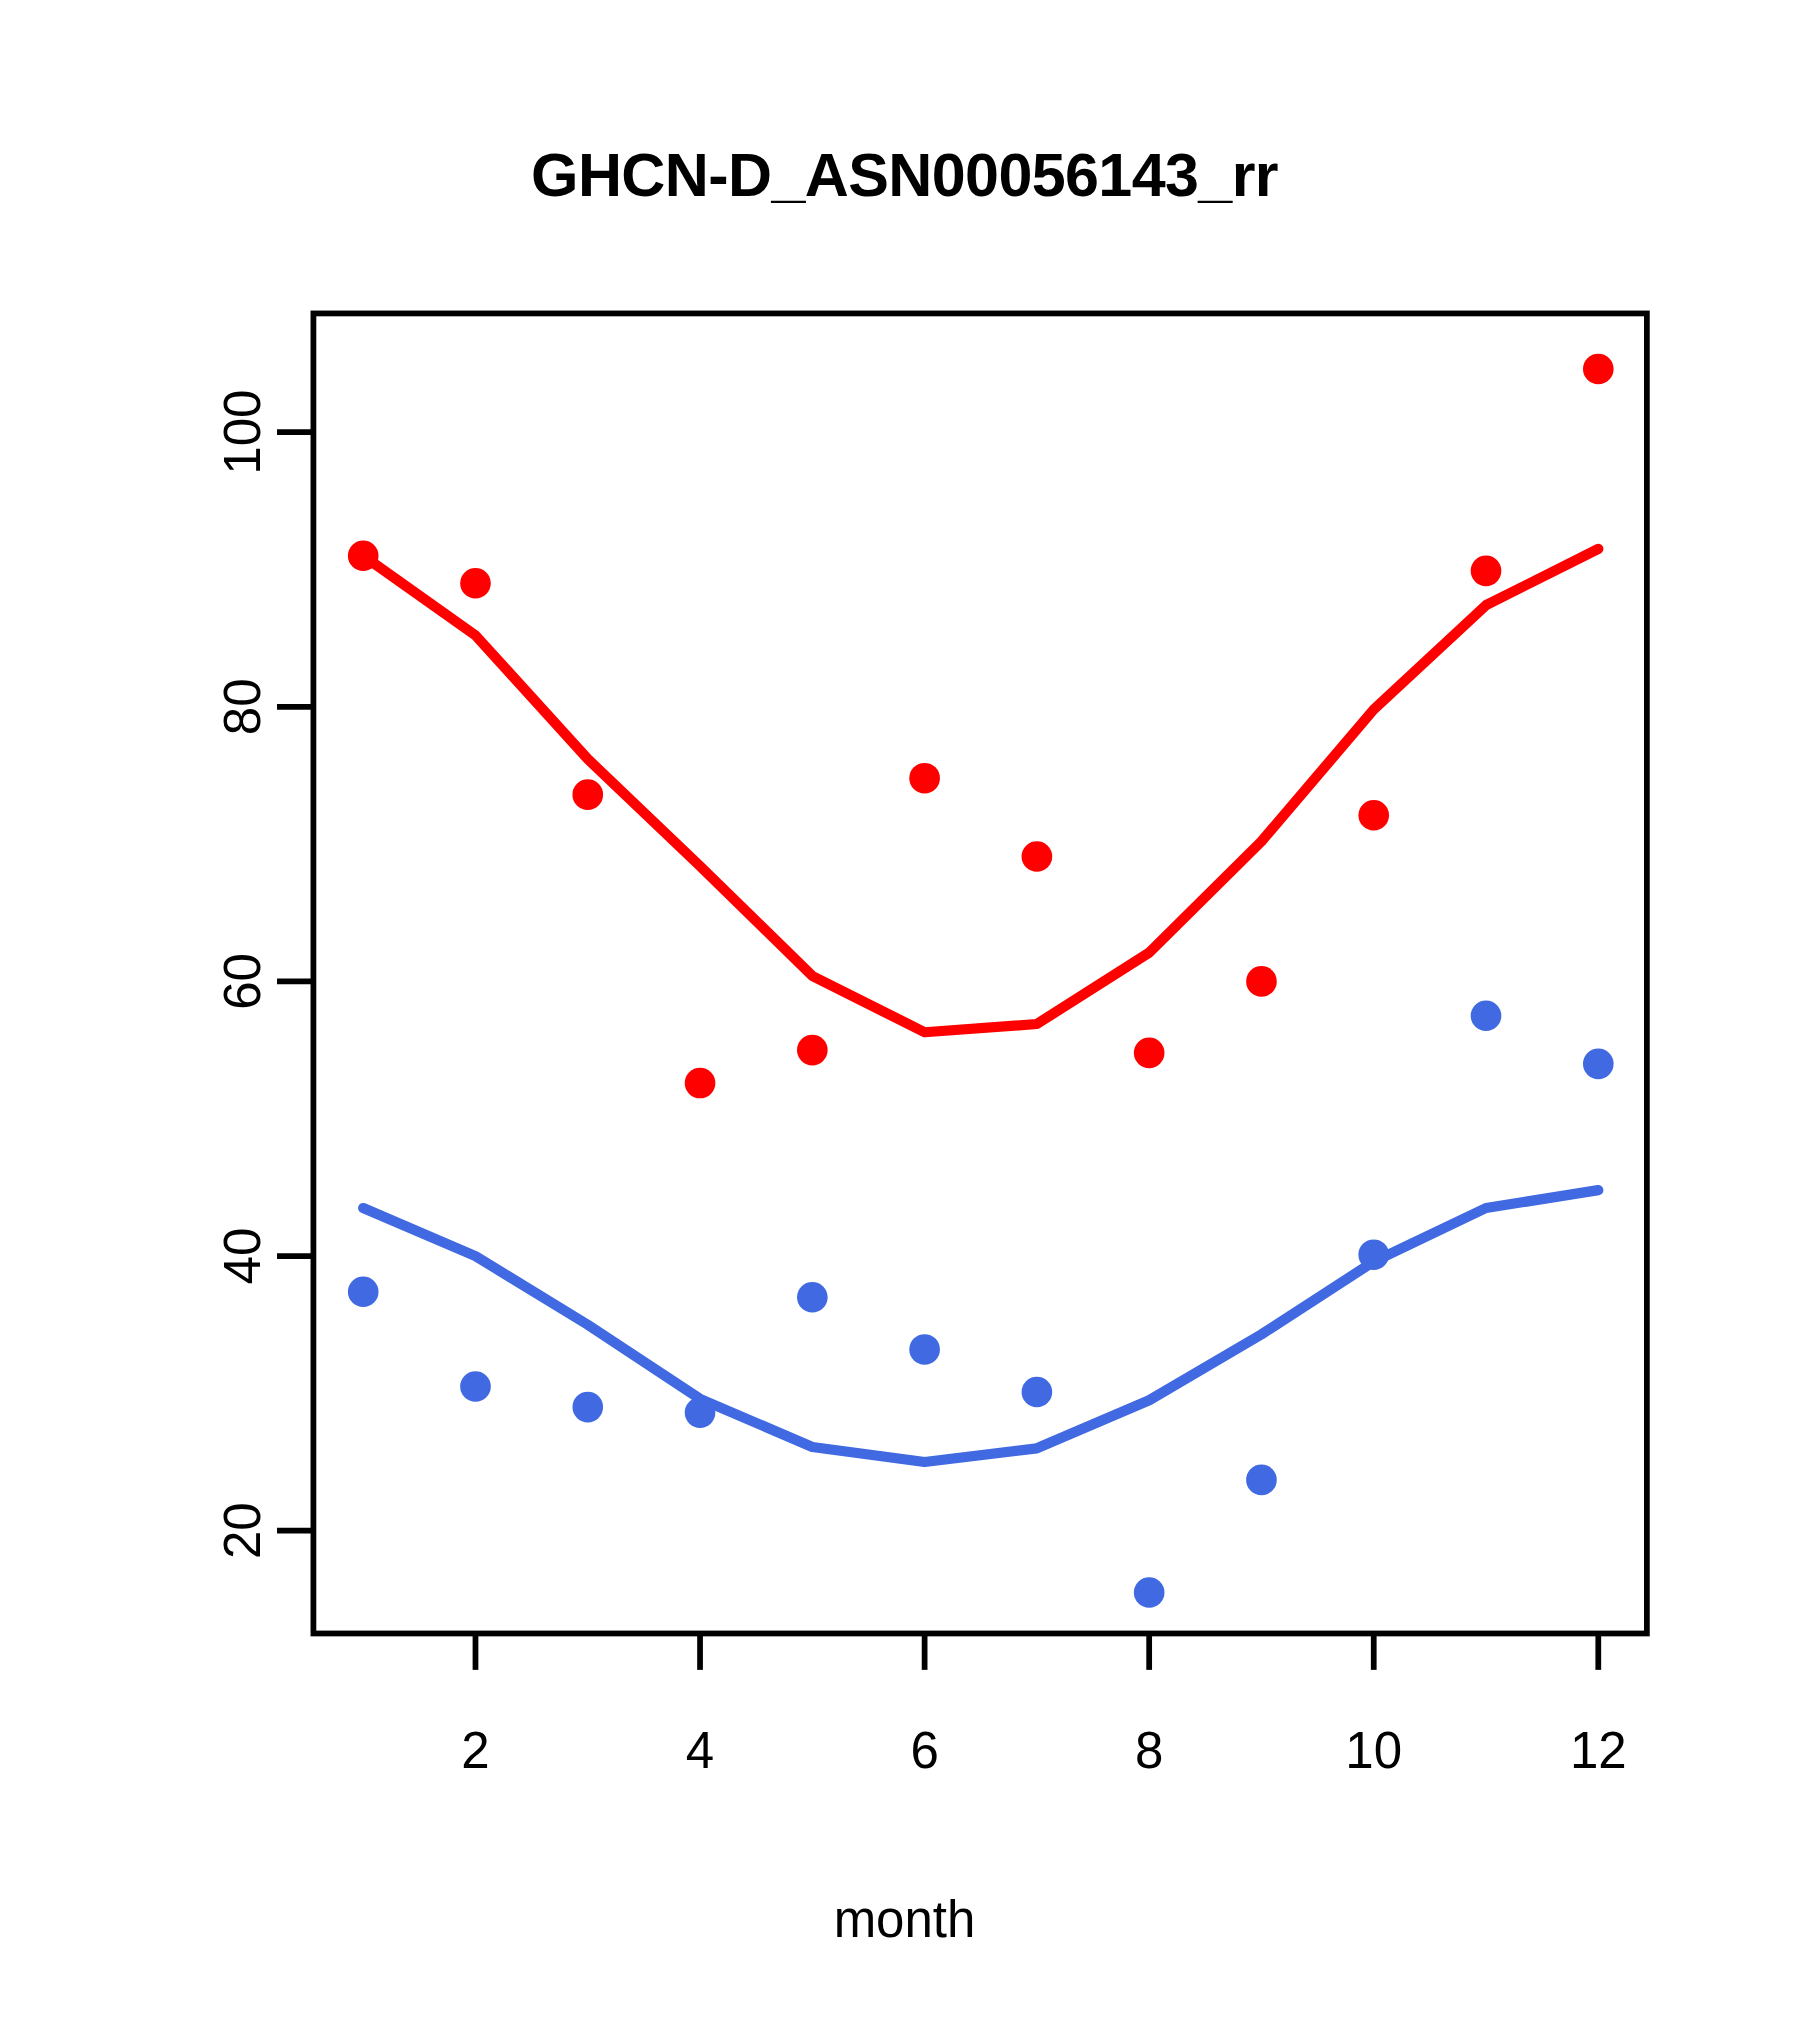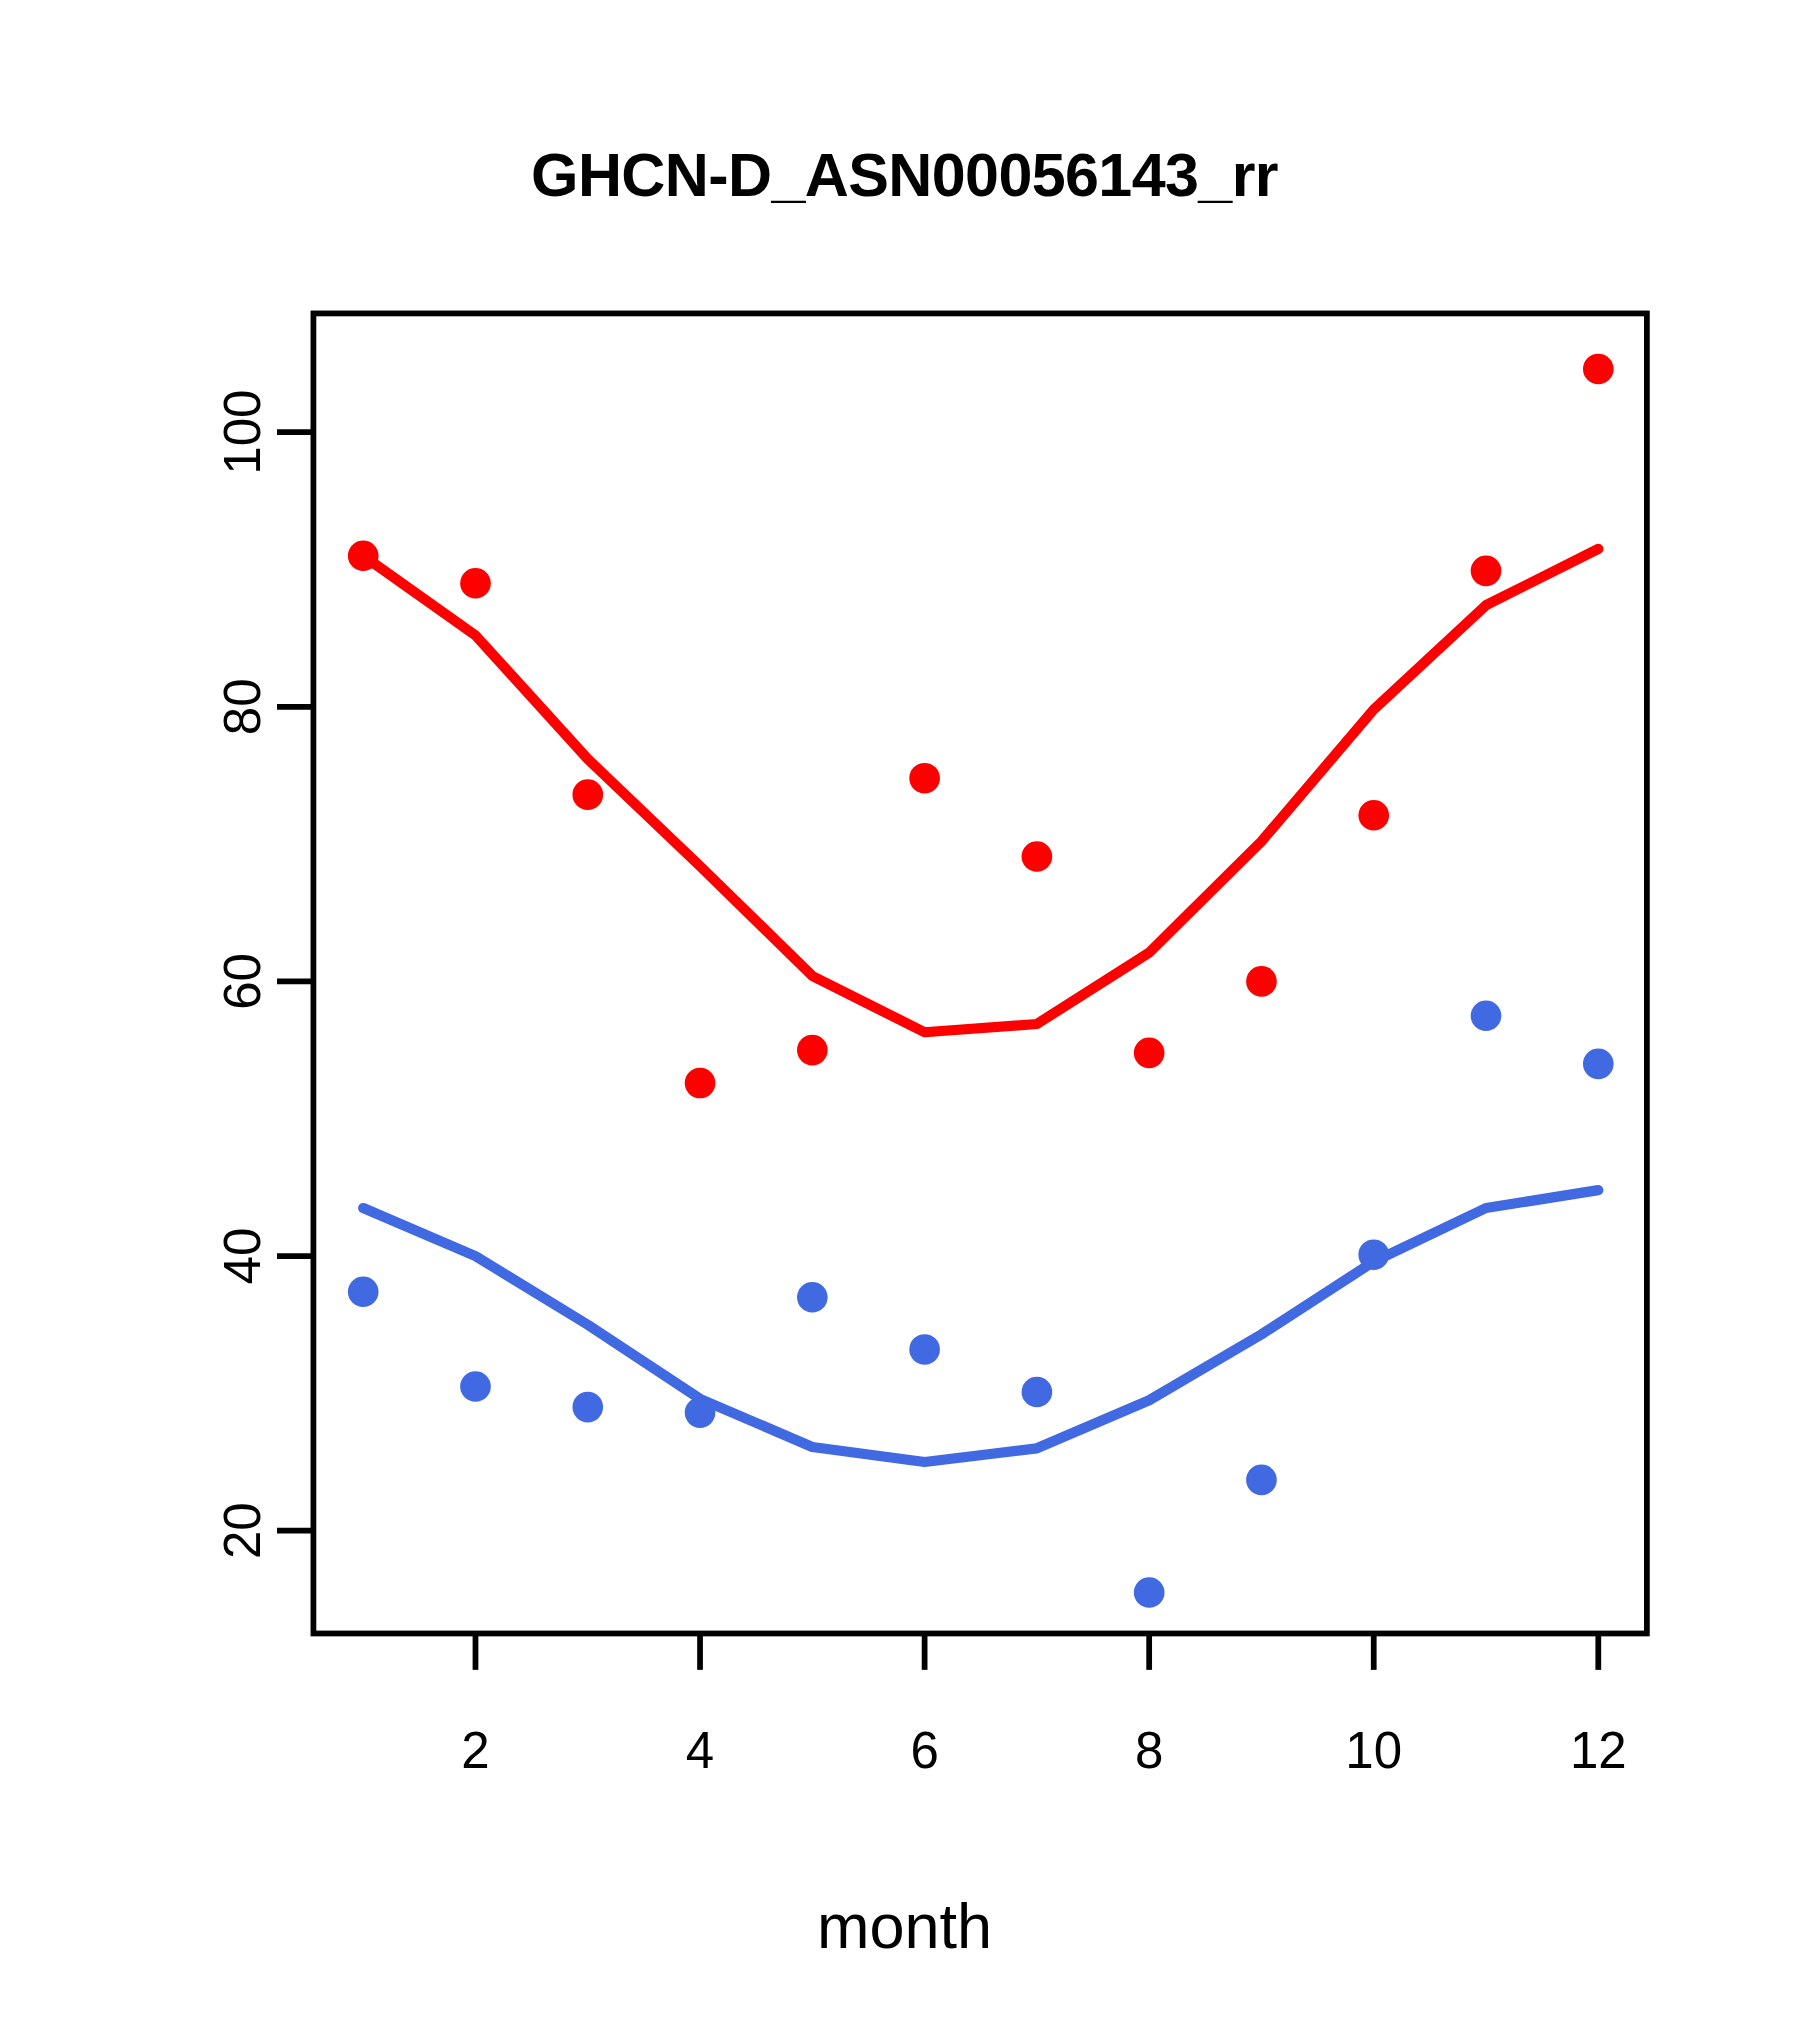--- a/index.html
+++ b/index.html
@@ -33,21 +33,21 @@
     font-family: "Liberation Sans", sans-serif;
     white-space: nowrap;
     margin-top: 44px;
   }
   #xlabel {
     position: absolute;
     left: 0;
     top: 1890px;
     width: 1809px;
     text-align: center;
-    font-size: 63px;
+    font-size: 51px;
     font-family: "Liberation Sans", sans-serif;
   }
   #svg-canvas {
     position: absolute;
     left: 0;
     top: 0;
   }
   .tick-text {
     font-family: "Liberation Sans", sans-serif;
     font-size: 80px;

